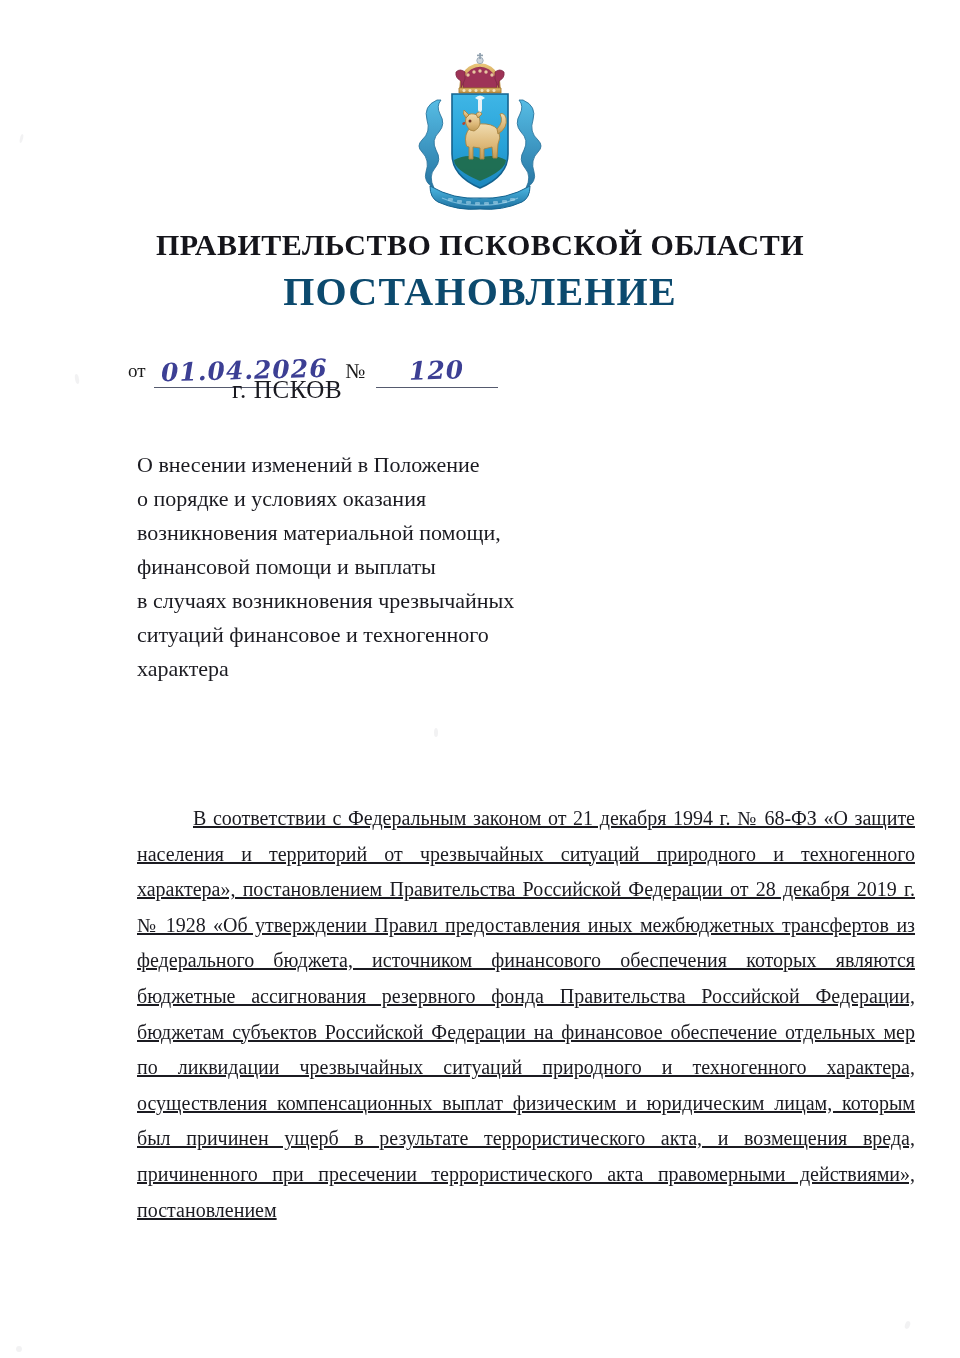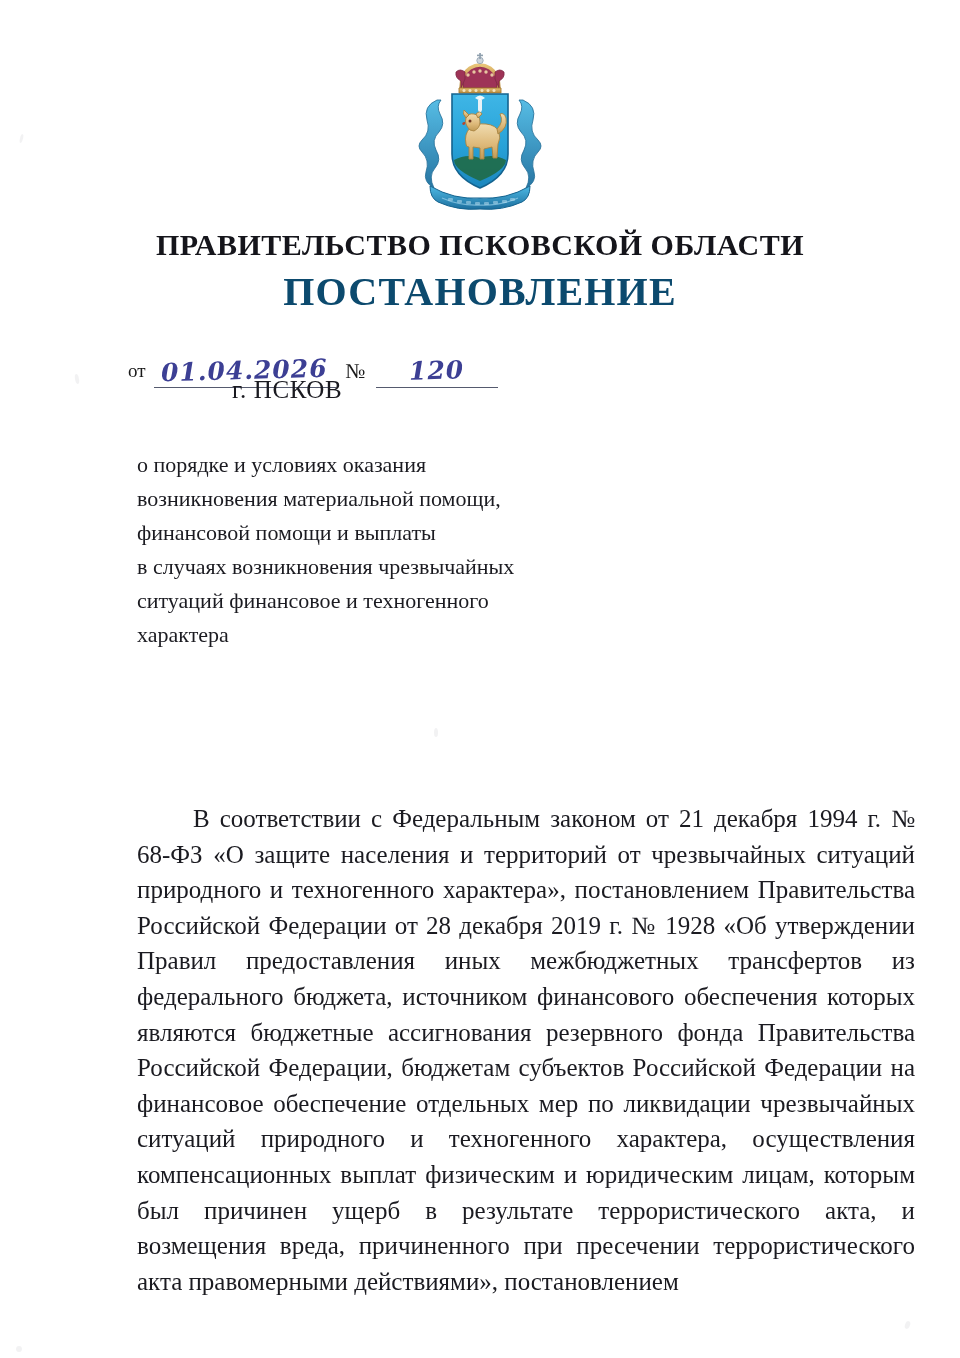--- a/index.html
+++ b/index.html
@@ -125,26 +125,27 @@
   }
   .subject p { margin: 0; }
   .subject p.last { text-align: left; }
 
   
   .body-text {
     position: absolute;
     left: 137px;
     top: 785px;
     width: 778px;
-    font-size: 25px;
+    font-size: 20px;
     line-height: 35.6px;
     text-align: justify;
     text-indent: 56px;
     color: #1b1b21;
     hyphens: none;
+    text-decoration: underline;
   }
   .body-text p { margin: 0; }
 </style>
 </head>
 <body>
 
 <div class="page">
 
   <span class="speck s1"></span>
   <span class="speck s2"></span>
@@ -256,20 +257,21 @@
       <span class="ink">01.04.2026</span>
     </span>
     <span class="lbl-no">№</span>
     <span class="fill num">
       <span class="ink">120</span>
     </span>
   </div>
   <div class="city">г. ПСКОВ</div>
 
   <div class="subject">
+    <p>О внесении изменений в Положение</p>
     <p>о порядке и условиях оказания</p>
     <p>возникновения материальной помощи,</p>
     <p>финансовой помощи и выплаты</p>
     <p>в случаях возникновения чрезвычайных</p>
     <p>ситуаций финансовое и техногенного</p>
     <p class="last">характера</p>
   </div>
 
   <div class="body-text">
     <p>В соответствии с Федеральным законом от 21 декабря 1994 г. № 68-ФЗ «О защите населения и территорий от чрезвычайных ситуаций природного и техногенного характера», постановлением Правительства Российской Федерации от 28 декабря 2019 г. № 1928 «Об утверждении Правил предоставления иных межбюджетных трансфертов из федерального бюджета, источником финансового обеспечения которых являются бюджетные ассигнования резервного фонда Правительства Российской Федерации, бюджетам субъектов Российской Федерации на финансовое обеспечение отдельных мер по ликвидации чрезвычайных ситуаций природного и техногенного характера, осуществления компенсационных выплат физическим и юридическим лицам, которым был причинен ущерб в результате террористического акта, и возмещения вреда, причиненного при пресечении террористического акта правомерными действиями», постановлением</p>

